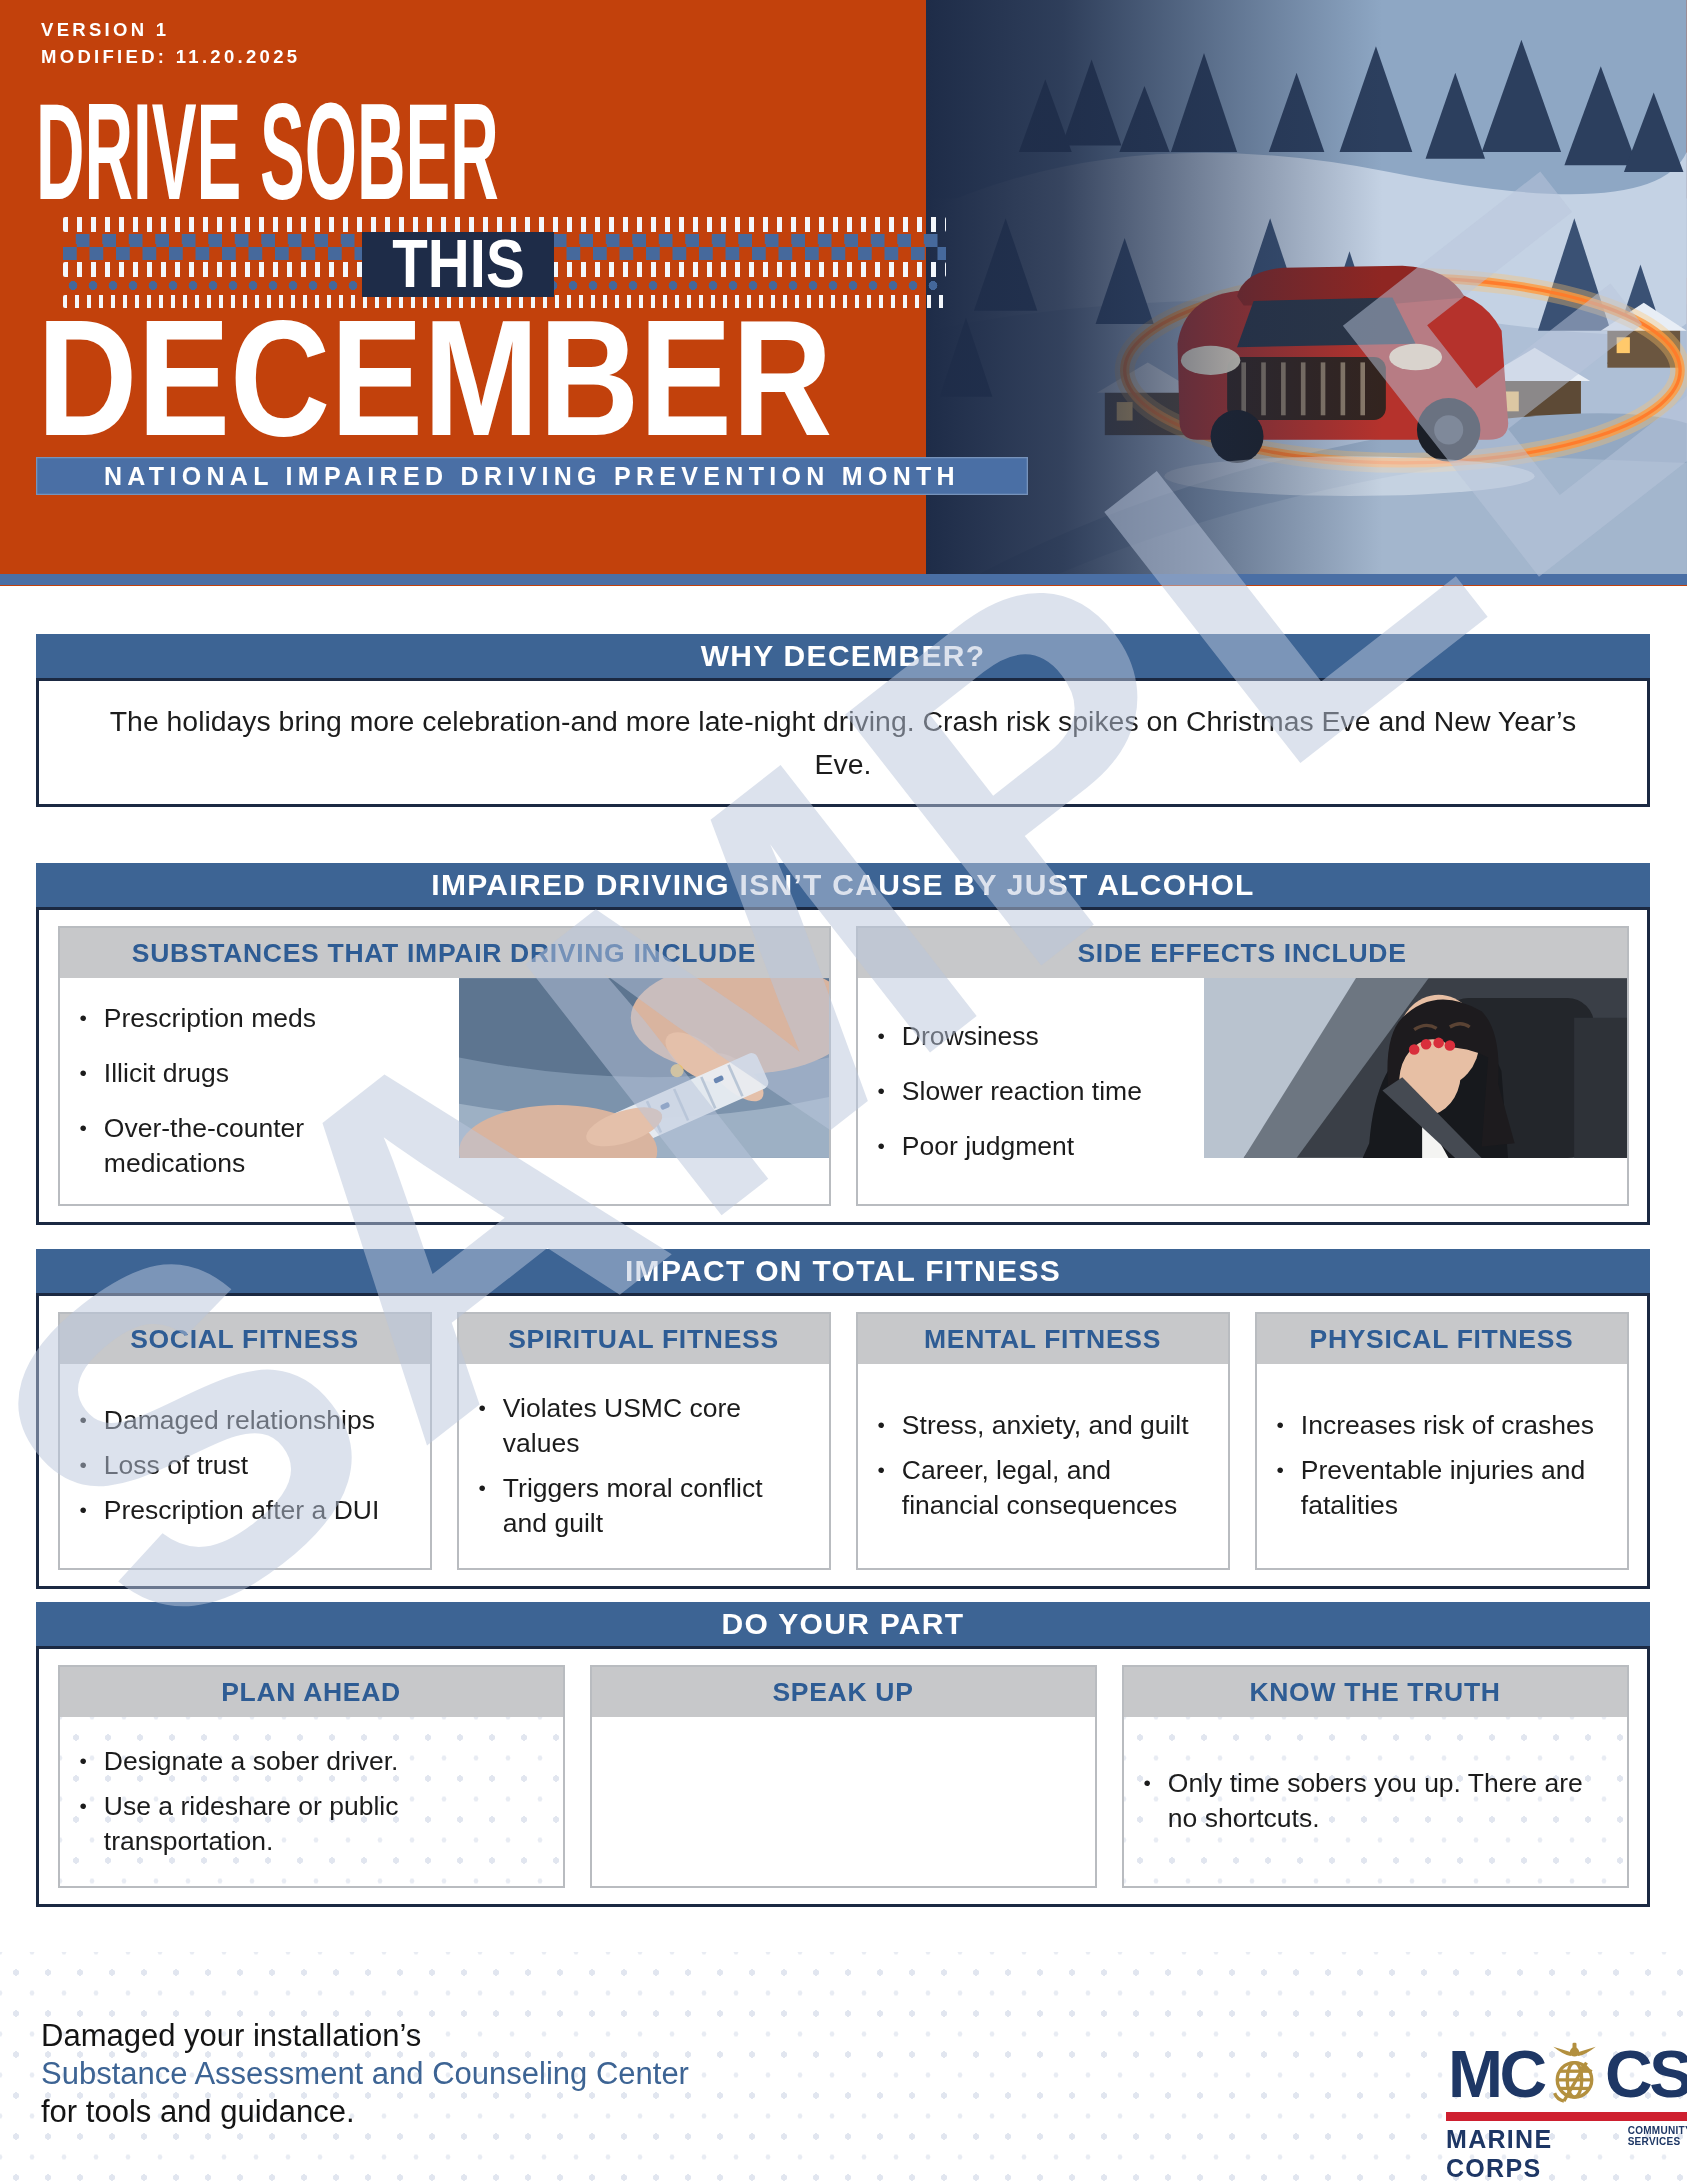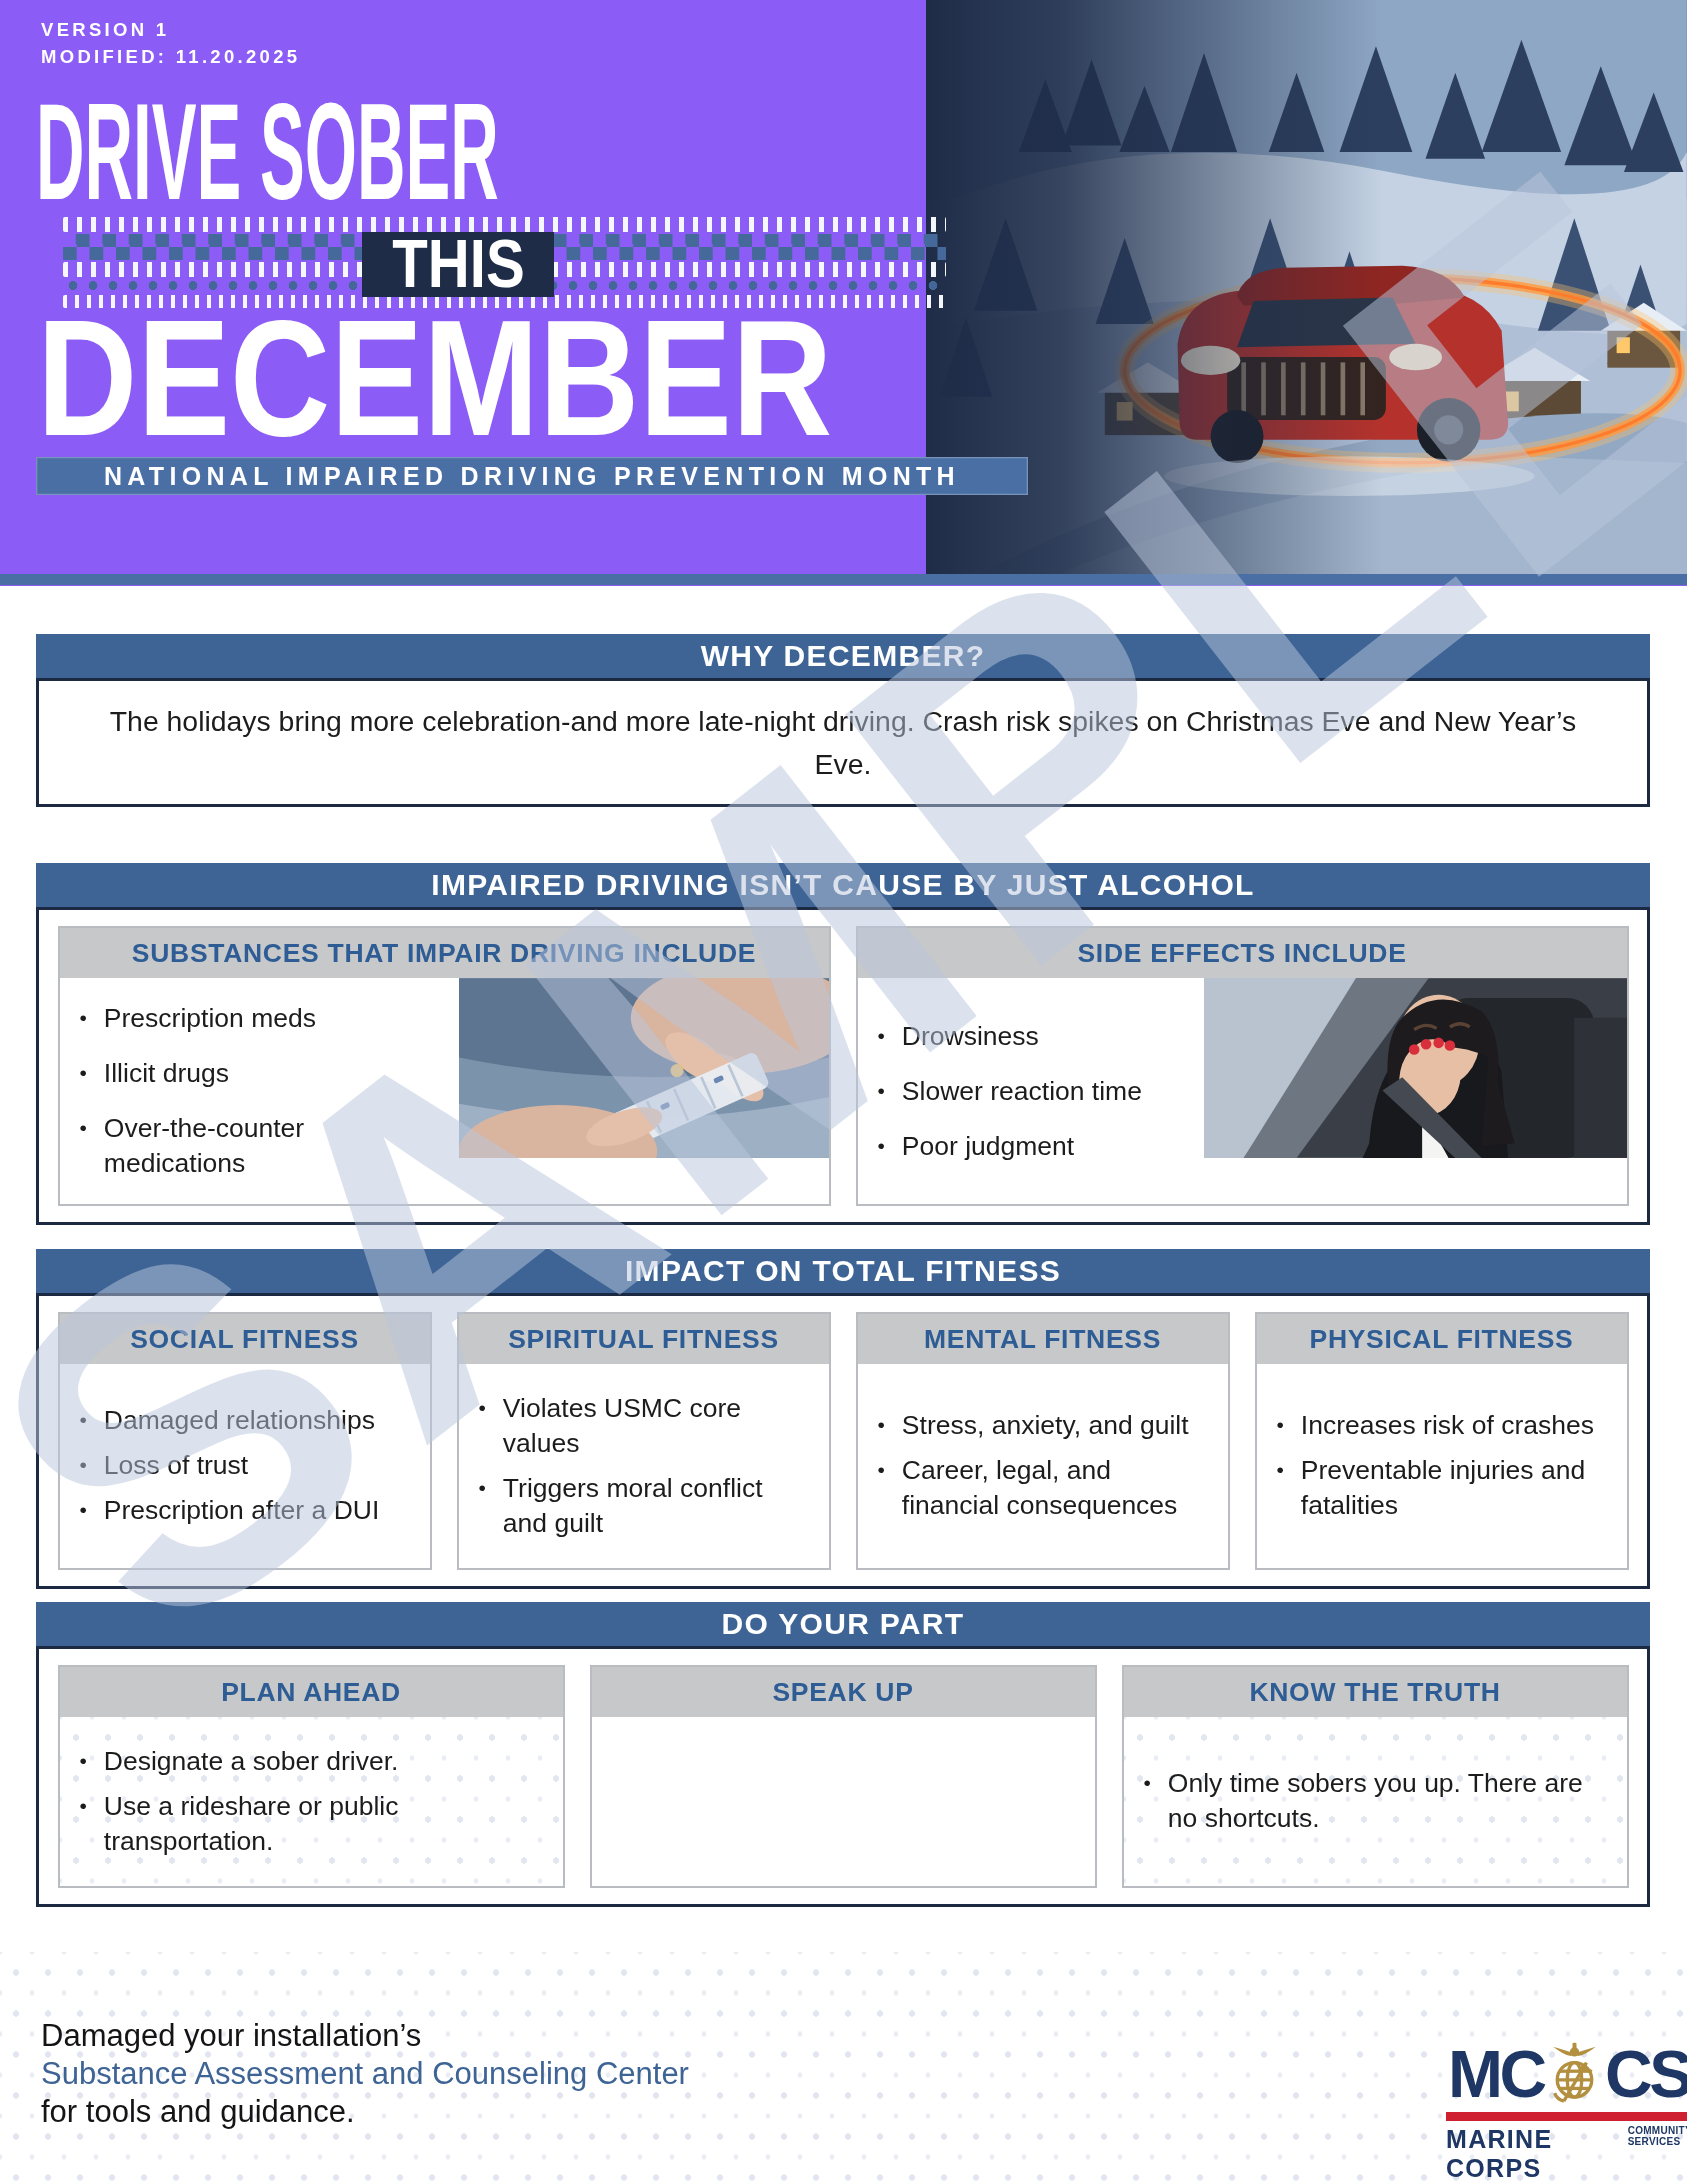--- a/index.html
+++ b/index.html
@@ -1,20 +1,20 @@
 <!DOCTYPE html>
 <html style="font-size:10.6px"><head>
 <meta charset="utf-8">
 <style>
   html,body{margin:0;padding:0;background:#ffffff;}
   #page{position:relative;width:1687px;height:2183px;background:#ffffff;overflow:hidden;
         font-family:"Liberation Sans",sans-serif;color:#1c1c1c;}
 
   
-  #header{position:absolute;left:0;top:0;width:1687px;height:586px;background:#8b5cf6;}
+  #header{position:absolute;left:0;top:0;width:1687px;height:586px;background:#c2410c;}
   #scene{position:absolute;right:0;top:0;width:761px;height:574px;}
   #scene-fade{position:absolute;right:0;top:0;width:761px;height:574px;
       background:linear-gradient(90deg,#1e2c48 0%,rgba(30,44,72,0.85) 18%,rgba(30,44,72,0) 60%);}
   #version-block{position:absolute;left:41px;top:17px;color:#ffffff;font-weight:bold;
       font-size:18.5px;letter-spacing:3.3px;line-height:26.5px;}
   .title-svg{position:absolute;left:36px;}
   #knit-band{position:absolute;left:63px;top:217px;width:883px;height:94px;}
   .knit-row-dash{height:14.6px;background:repeating-linear-gradient(90deg,#f4f7fb 0 4.6px,rgba(0,0,0,0) 4.6px 14px);
       border-radius:2px;}
   .knit-row-diamond{height:26.5px;margin:2px 0;

